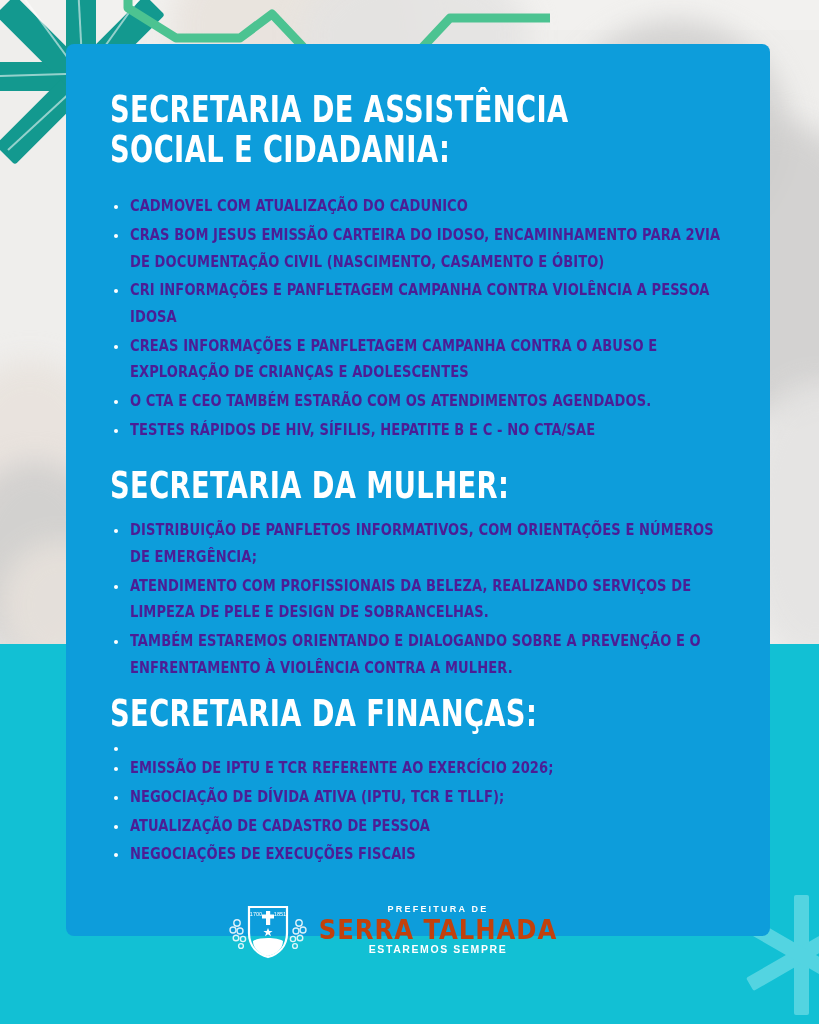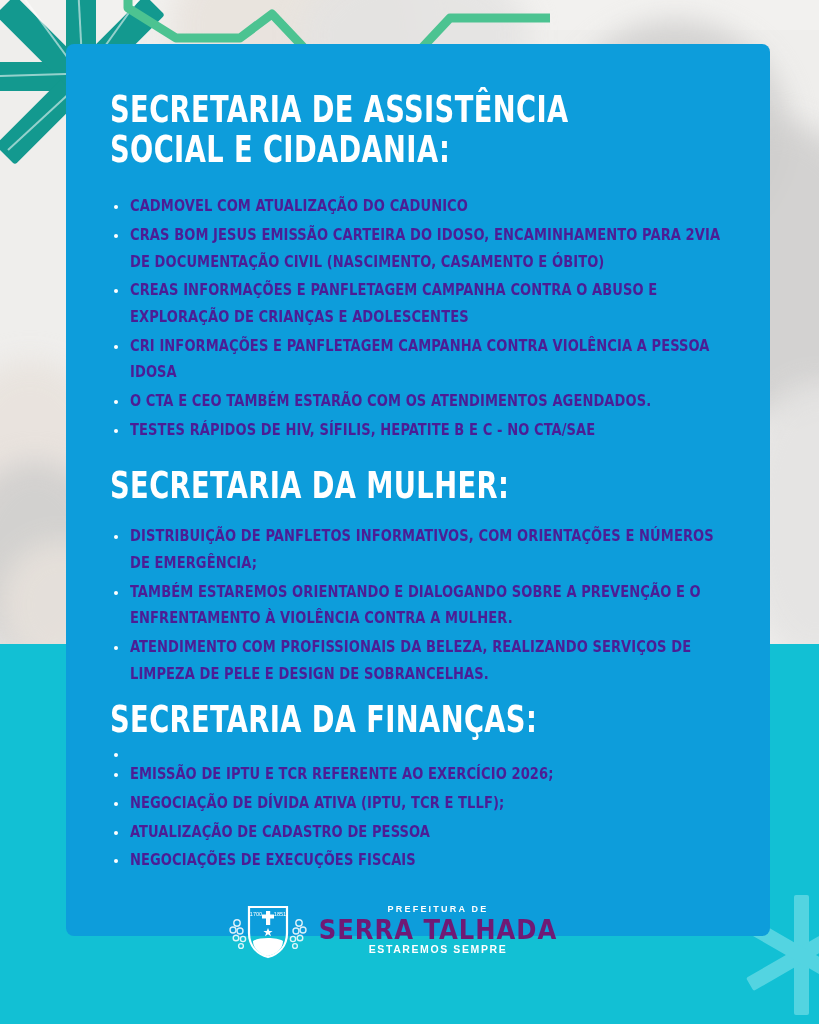--- a/index.html
+++ b/index.html
@@ -76,21 +76,21 @@
     text-transform:uppercase;
     transform:scaleX(.82);
     transform-origin:left center;
     white-space:pre-line;
   }
   .heading.h-mulher { font-size:37px; margin-top:22px; }
   .heading.h-financas { font-size:37px; margin-top:12px; }
 
   ul.bullets { list-style:none; margin:0; padding:0; }
   ul.bullets.first { margin-top:24px; }
-  ul.bullets.second { margin-top:18px; }
+  ul.bullets.second { margin-top:12px; }
   ul.bullets.third { margin-top:2px; }
 
   ul.bullets li {
     position:relative;
     color:#4c1d95;
     font-family:"DejaVu Sans Condensed","Liberation Sans Narrow","Liberation Sans", sans-serif;
     font-weight:bold;
     font-size:16.5px;
     line-height:1.62;
     letter-spacing:.1px;
@@ -121,21 +121,21 @@
     display:flex; align-items:center; justify-content:center;
     gap:10px;
   }
   .logo-wrap { display:flex; align-items:center; gap:12px; }
   .logo-text { display:flex; flex-direction:column; align-items:center; line-height:1; }
   .logo-pref {
     color:#ffffff; font-size:9px; font-weight:bold; letter-spacing:2.2px;
     font-family:"Liberation Sans", sans-serif;
   }
   .logo-city {
-    color:#701a75; font-size:27px; font-weight:bold; letter-spacing:1px;
+    color:#c2410c; font-size:27px; font-weight:bold; letter-spacing:1px;
     font-family:"DejaVu Sans Condensed","Liberation Sans Narrow","Liberation Sans", sans-serif;
     margin:2px 0 1px 0;
   }
   .logo-slogan {
     color:#ffffff; font-size:10.5px; font-weight:bold; letter-spacing:1.6px;
     font-family:"Liberation Sans", sans-serif;
   }
 </style>
 </head>
 <body>
@@ -188,32 +188,32 @@
   </svg>
 
   <div class="card">
 
     <h1 class="heading">SECRETARIA DE ASSISTÊNCIA
 SOCIAL E CIDADANIA:</h1>
 
     <ul class="bullets first">
       <li><span class="txt">CADMOVEL  COM ATUALIZAÇÃO DO CADUNICO</span></li>
       <li><span class="txt">CRAS BOM JESUS EMISSÃO CARTEIRA DO IDOSO, ENCAMINHAMENTO PARA 2VIA DE DOCUMENTAÇÃO CIVIL (NASCIMENTO, CASAMENTO E ÓBITO)</span></li>
+      <li><span class="txt">CRI INFORMAÇÕES E PANFLETAGEM CAMPANHA CONTRA VIOLÊNCIA A PESSOA IDOSA</span></li>
       <li><span class="txt">CREAS INFORMAÇÕES E PANFLETAGEM CAMPANHA CONTRA O ABUSO E EXPLORAÇÃO DE CRIANÇAS E ADOLESCENTES</span></li>
-      <li><span class="txt">CRI INFORMAÇÕES E PANFLETAGEM CAMPANHA CONTRA VIOLÊNCIA A PESSOA IDOSA</span></li>
       <li><span class="txt">O CTA E CEO TAMBÉM ESTARÃO COM OS ATENDIMENTOS AGENDADOS.</span></li>
       <li><span class="txt">TESTES RÁPIDOS DE HIV, SÍFILIS, HEPATITE B E C - NO CTA/SAE</span></li>
     </ul>
 
     <h1 class="heading h-mulher">SECRETARIA DA MULHER:</h1>
 
     <ul class="bullets second">
       <li><span class="txt">DISTRIBUIÇÃO DE PANFLETOS INFORMATIVOS, COM ORIENTAÇÕES E NÚMEROS DE EMERGÊNCIA;</span></li>
+      <li><span class="txt">ATENDIMENTO COM PROFISSIONAIS DA BELEZA, REALIZANDO SERVIÇOS DE LIMPEZA DE PELE E DESIGN DE SOBRANCELHAS.</span></li>
       <li><span class="txt">TAMBÉM ESTAREMOS ORIENTANDO E DIALOGANDO SOBRE A PREVENÇÃO E O ENFRENTAMENTO À VIOLÊNCIA CONTRA A MULHER.</span></li>
-      <li><span class="txt">ATENDIMENTO COM PROFISSIONAIS DA BELEZA, REALIZANDO SERVIÇOS DE LIMPEZA DE PELE E DESIGN DE SOBRANCELHAS.</span></li>
     </ul>
 
     <h1 class="heading h-financas">SECRETARIA DA FINANÇAS:</h1>
 
     <ul class="bullets third">
       <li class="empty"><span class="txt"></span></li>
       <li><span class="txt">EMISSÃO DE IPTU E TCR REFERENTE AO EXERCÍCIO 2026;</span></li>
       <li><span class="txt">NEGOCIAÇÃO DE DÍVIDA ATIVA (IPTU, TCR E TLLF);</span></li>
       <li><span class="txt">ATUALIZAÇÃO DE CADASTRO DE PESSOA</span></li>
       <li><span class="txt">NEGOCIAÇÕES DE EXECUÇÕES FISCAIS</span></li>

